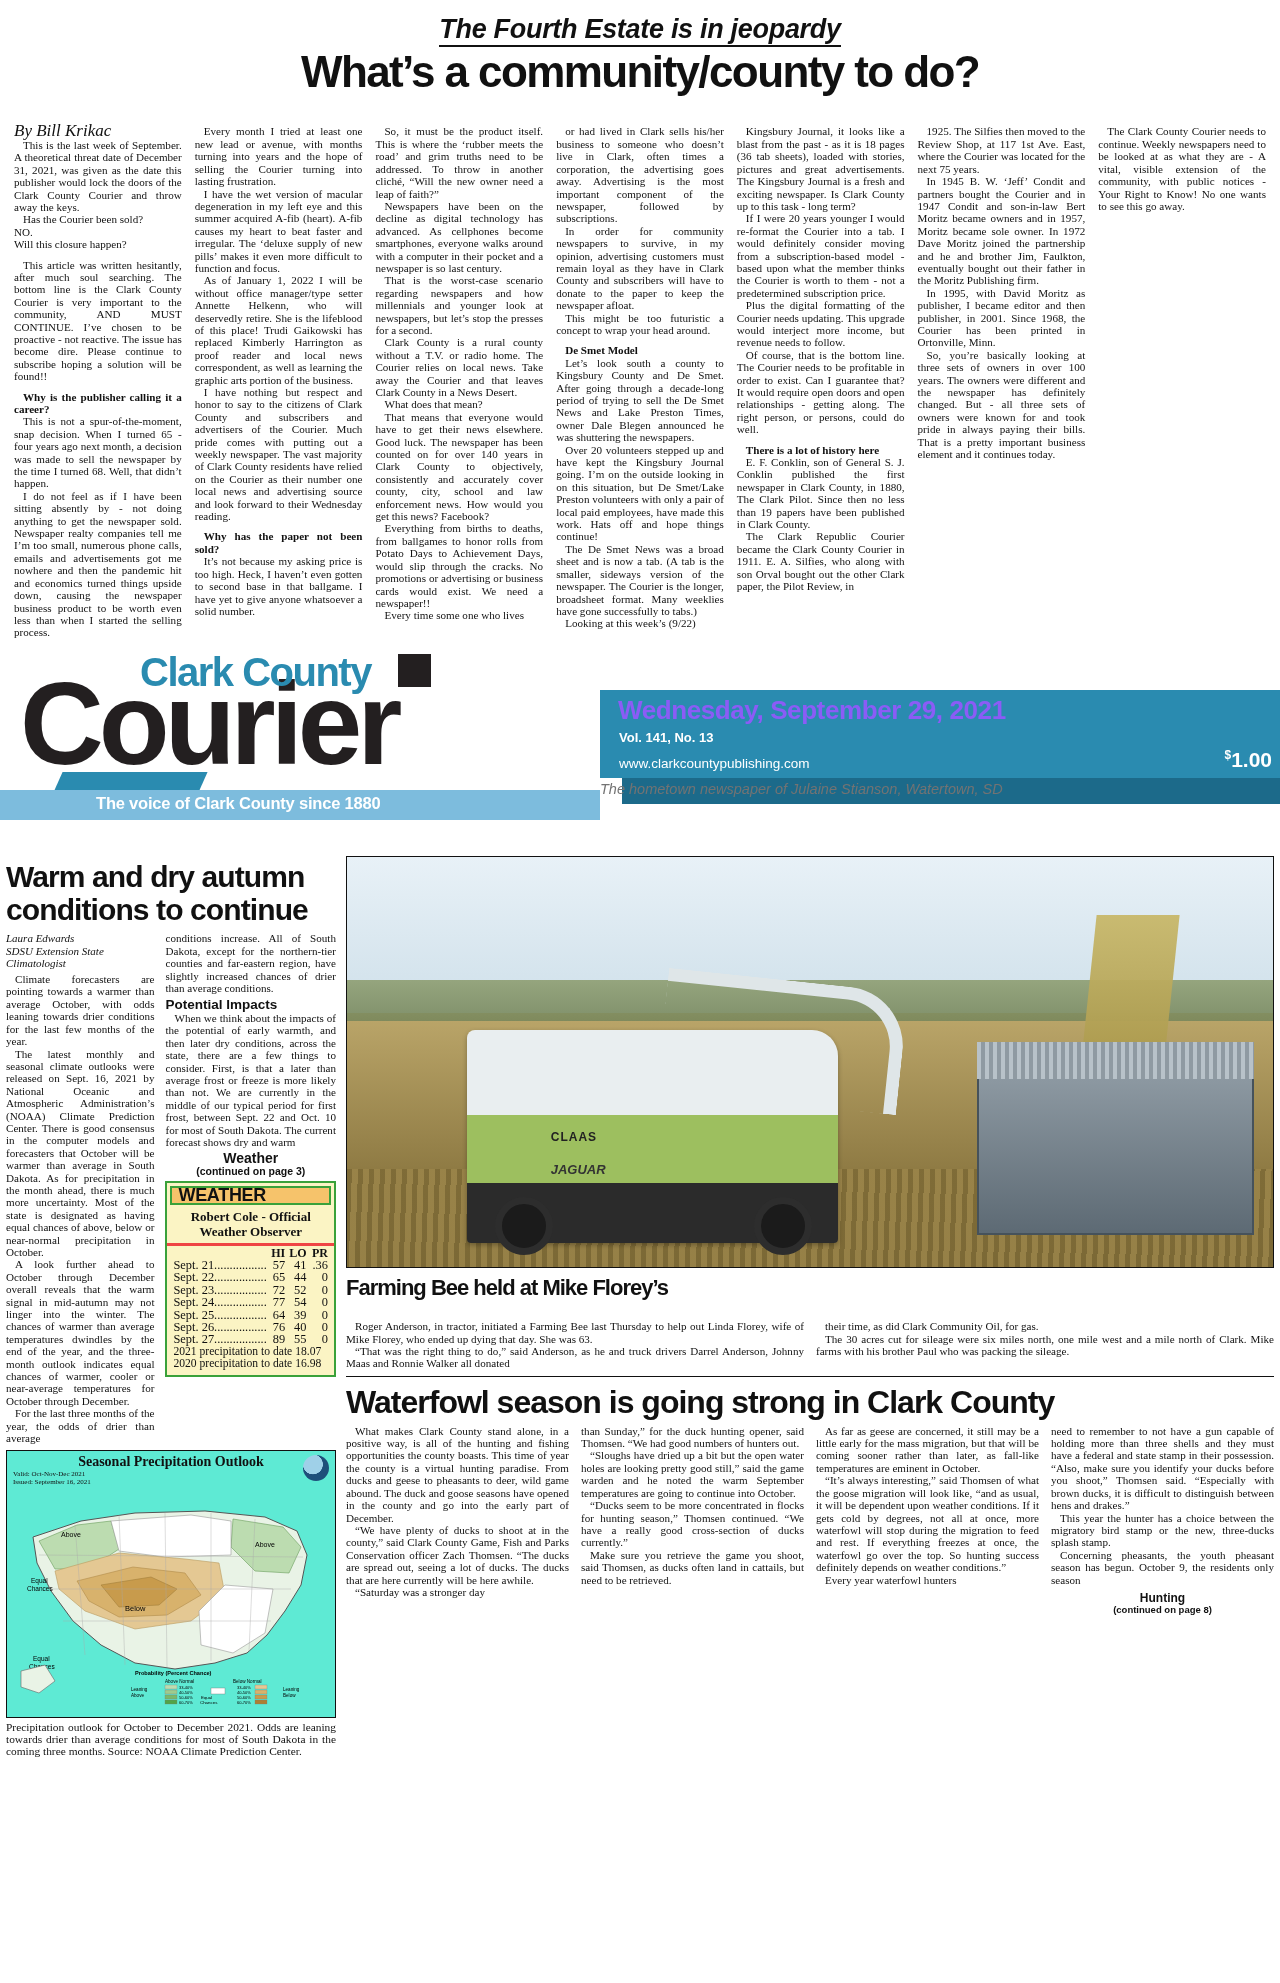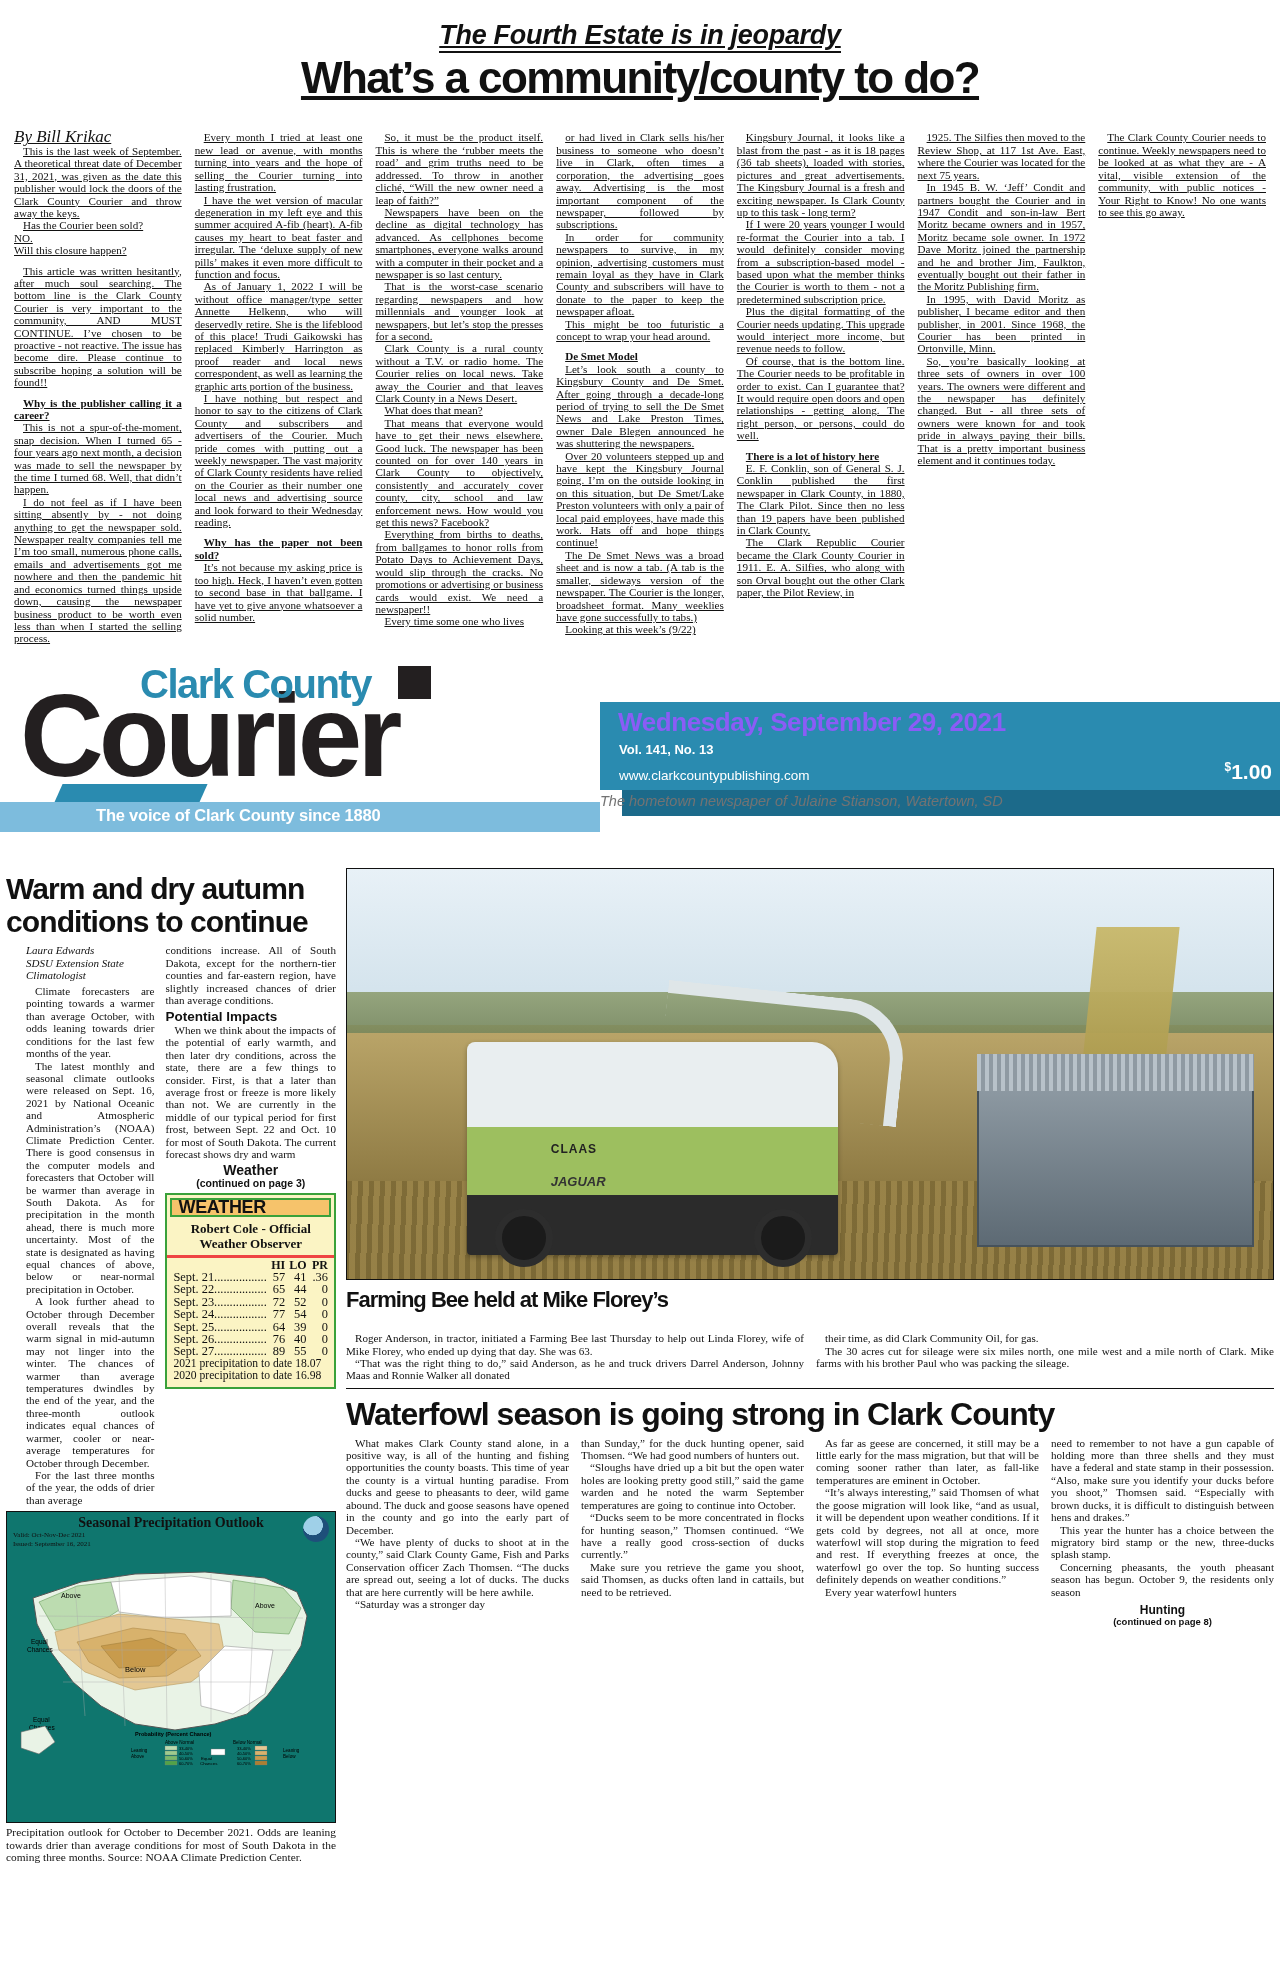--- a/index.html
+++ b/index.html
@@ -12,21 +12,21 @@
     overflow:hidden;
     position:relative;
   }
 
   
   .col-text { font-size:11.1px; line-height:12.4px; text-align:justify; hyphens:auto; }
   .col-text p { margin:0; text-indent:9px; }
   .col-text p.noind { text-indent:0; }
 
   
-  #top-package { padding:14px 6px;text-decoration:underline; }
+  #top-package { padding:8px 6px; }
   .kicker {
     text-align:center;
     font-style:italic; font-weight:bold;
     font-size:27px; letter-spacing:-0.3px;
     font-family:"Liberation Sans", sans-serif;
     padding-top:6px;
   }
   .kicker span { border-bottom:2.4px solid #111; padding-bottom:1px; }
   .main-head {
     text-align:center;
@@ -123,21 +123,21 @@
   #lower { position:relative; padding:8px 6px; margin-top:4px; }
 
   #weather-row { display:flex; gap:10px; }
   #wx-left { width:330px; }
   .wx-head {
     font-family:"Liberation Sans", sans-serif;
     font-weight:bold; font-size:30px; line-height:33px;
     letter-spacing:-0.9px; margin:4px 0 6px 0;
   }
   .wx-author { font-style:italic; font-size:11px; line-height:12.2px; }
-  #wx-cols { display:grid; grid-template-columns:1fr 1fr; column-gap:11px; margin-top:5px;margin-left:20px; }
+  #wx-cols { display:grid; grid-template-columns:1fr 1fr; column-gap:11px; margin-top:5px; }
   .mini-head {
     font-family:"Liberation Sans", sans-serif;
     font-weight:bold; font-size:13.5px; margin:4px 0 1px 0;
   }
 
   .wx-cont {
     text-align:center; font-family:"Liberation Sans", sans-serif;
     font-weight:bold; font-size:14px; margin-top:4px;
   }
   .wx-cont small { display:block; font-size:10.5px; }
@@ -160,21 +160,21 @@
   #wx-table { border-top:3px solid #ef4444; padding:1px 6px 4px 6px; }
   #wx-table table { width:100%; border-collapse:collapse; font-size:12.4px; }
   #wx-table th { font-weight:bold; text-align:right; font-size:12px; padding:0 0 0 4px; }
   #wx-table td { padding:0; white-space:nowrap; }
   #wx-table td.d { text-align:right; padding-left:6px; }
   #wx-table td.lbl { width:100%; }
   .dots { display:inline-block; }
   .precip-row td { font-size:11.6px; padding-top:1px; }
 
   
-  #precip-fig { border:1px solid #111; margin-top:5px; background:#0f766e; position:relative; height:312px; overflow:hidden; }
+  #precip-fig { border:1px solid #111; margin-top:5px; background:#5eead4; position:relative; height:268px; overflow:hidden; }
   #pf-title { text-align:center; font-weight:bold; font-size:14px; padding-top:3px; }
   #pf-valid { font-size:7px; padding-left:6px; line-height:8.5px; }
   #pf-noaa { position:absolute; right:6px; top:4px; width:26px; height:26px; border-radius:50%;
              background:radial-gradient(circle at 38% 36%, #9fd0e8 0 42%, #1e4f7a 44% 100%); }
   #pf-map { position:absolute; left:8px; top:34px; width:312px; height:230px; }
   #pf-cap { font-size:11.4px; line-height:12.4px; text-align:justify; margin-top:3px; }
 
   
   #photo-col { flex:1; }
   #photo {

